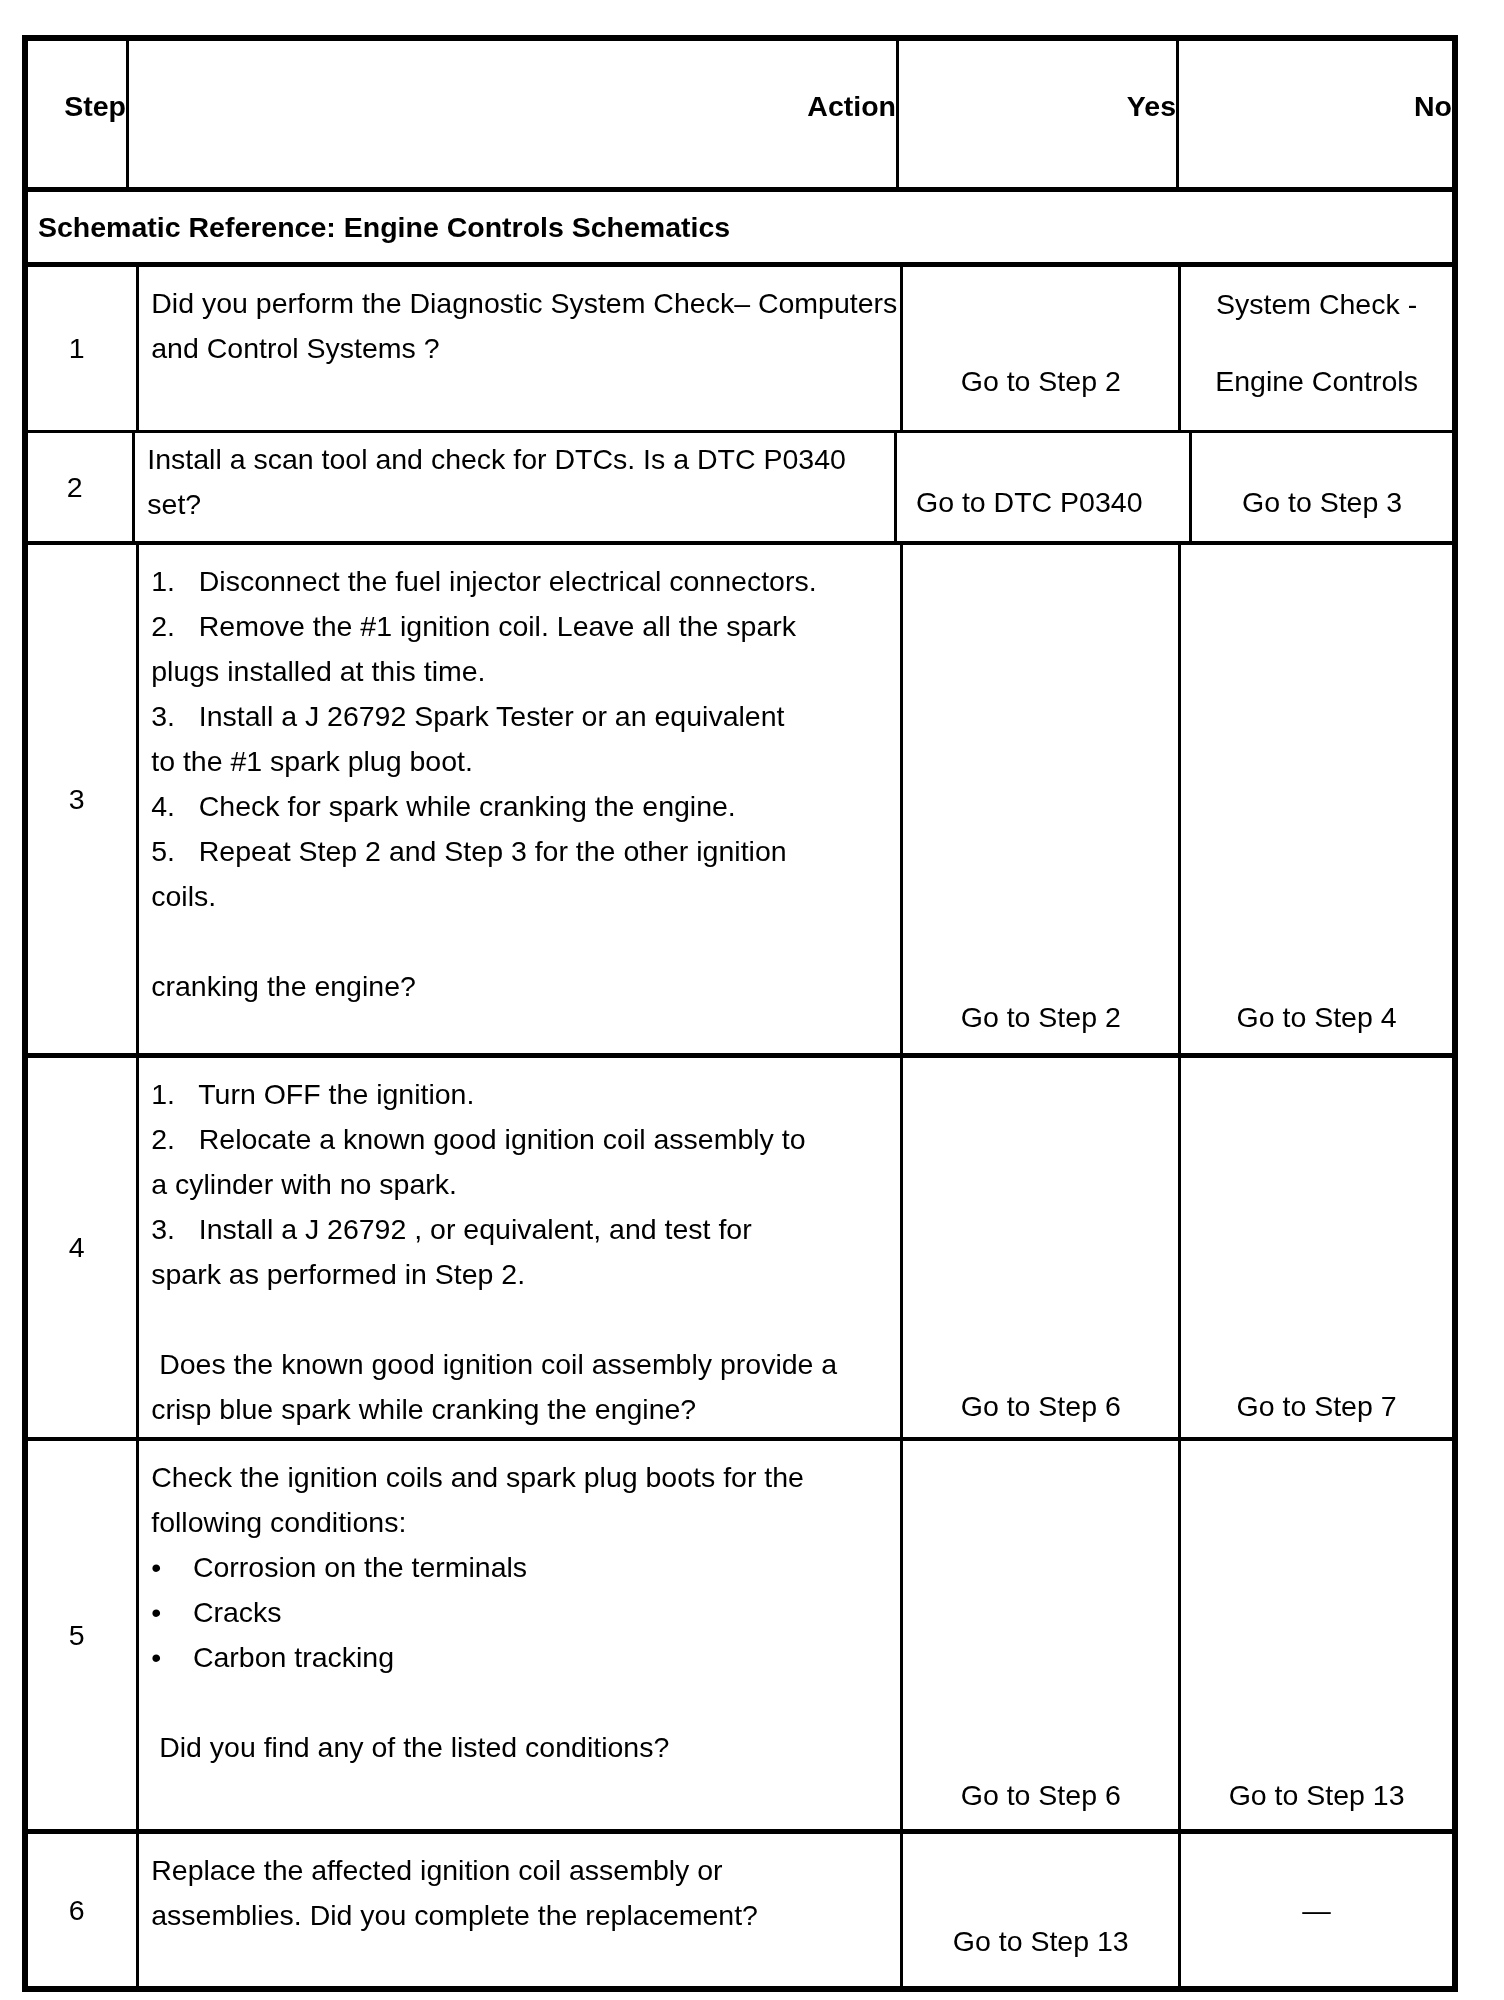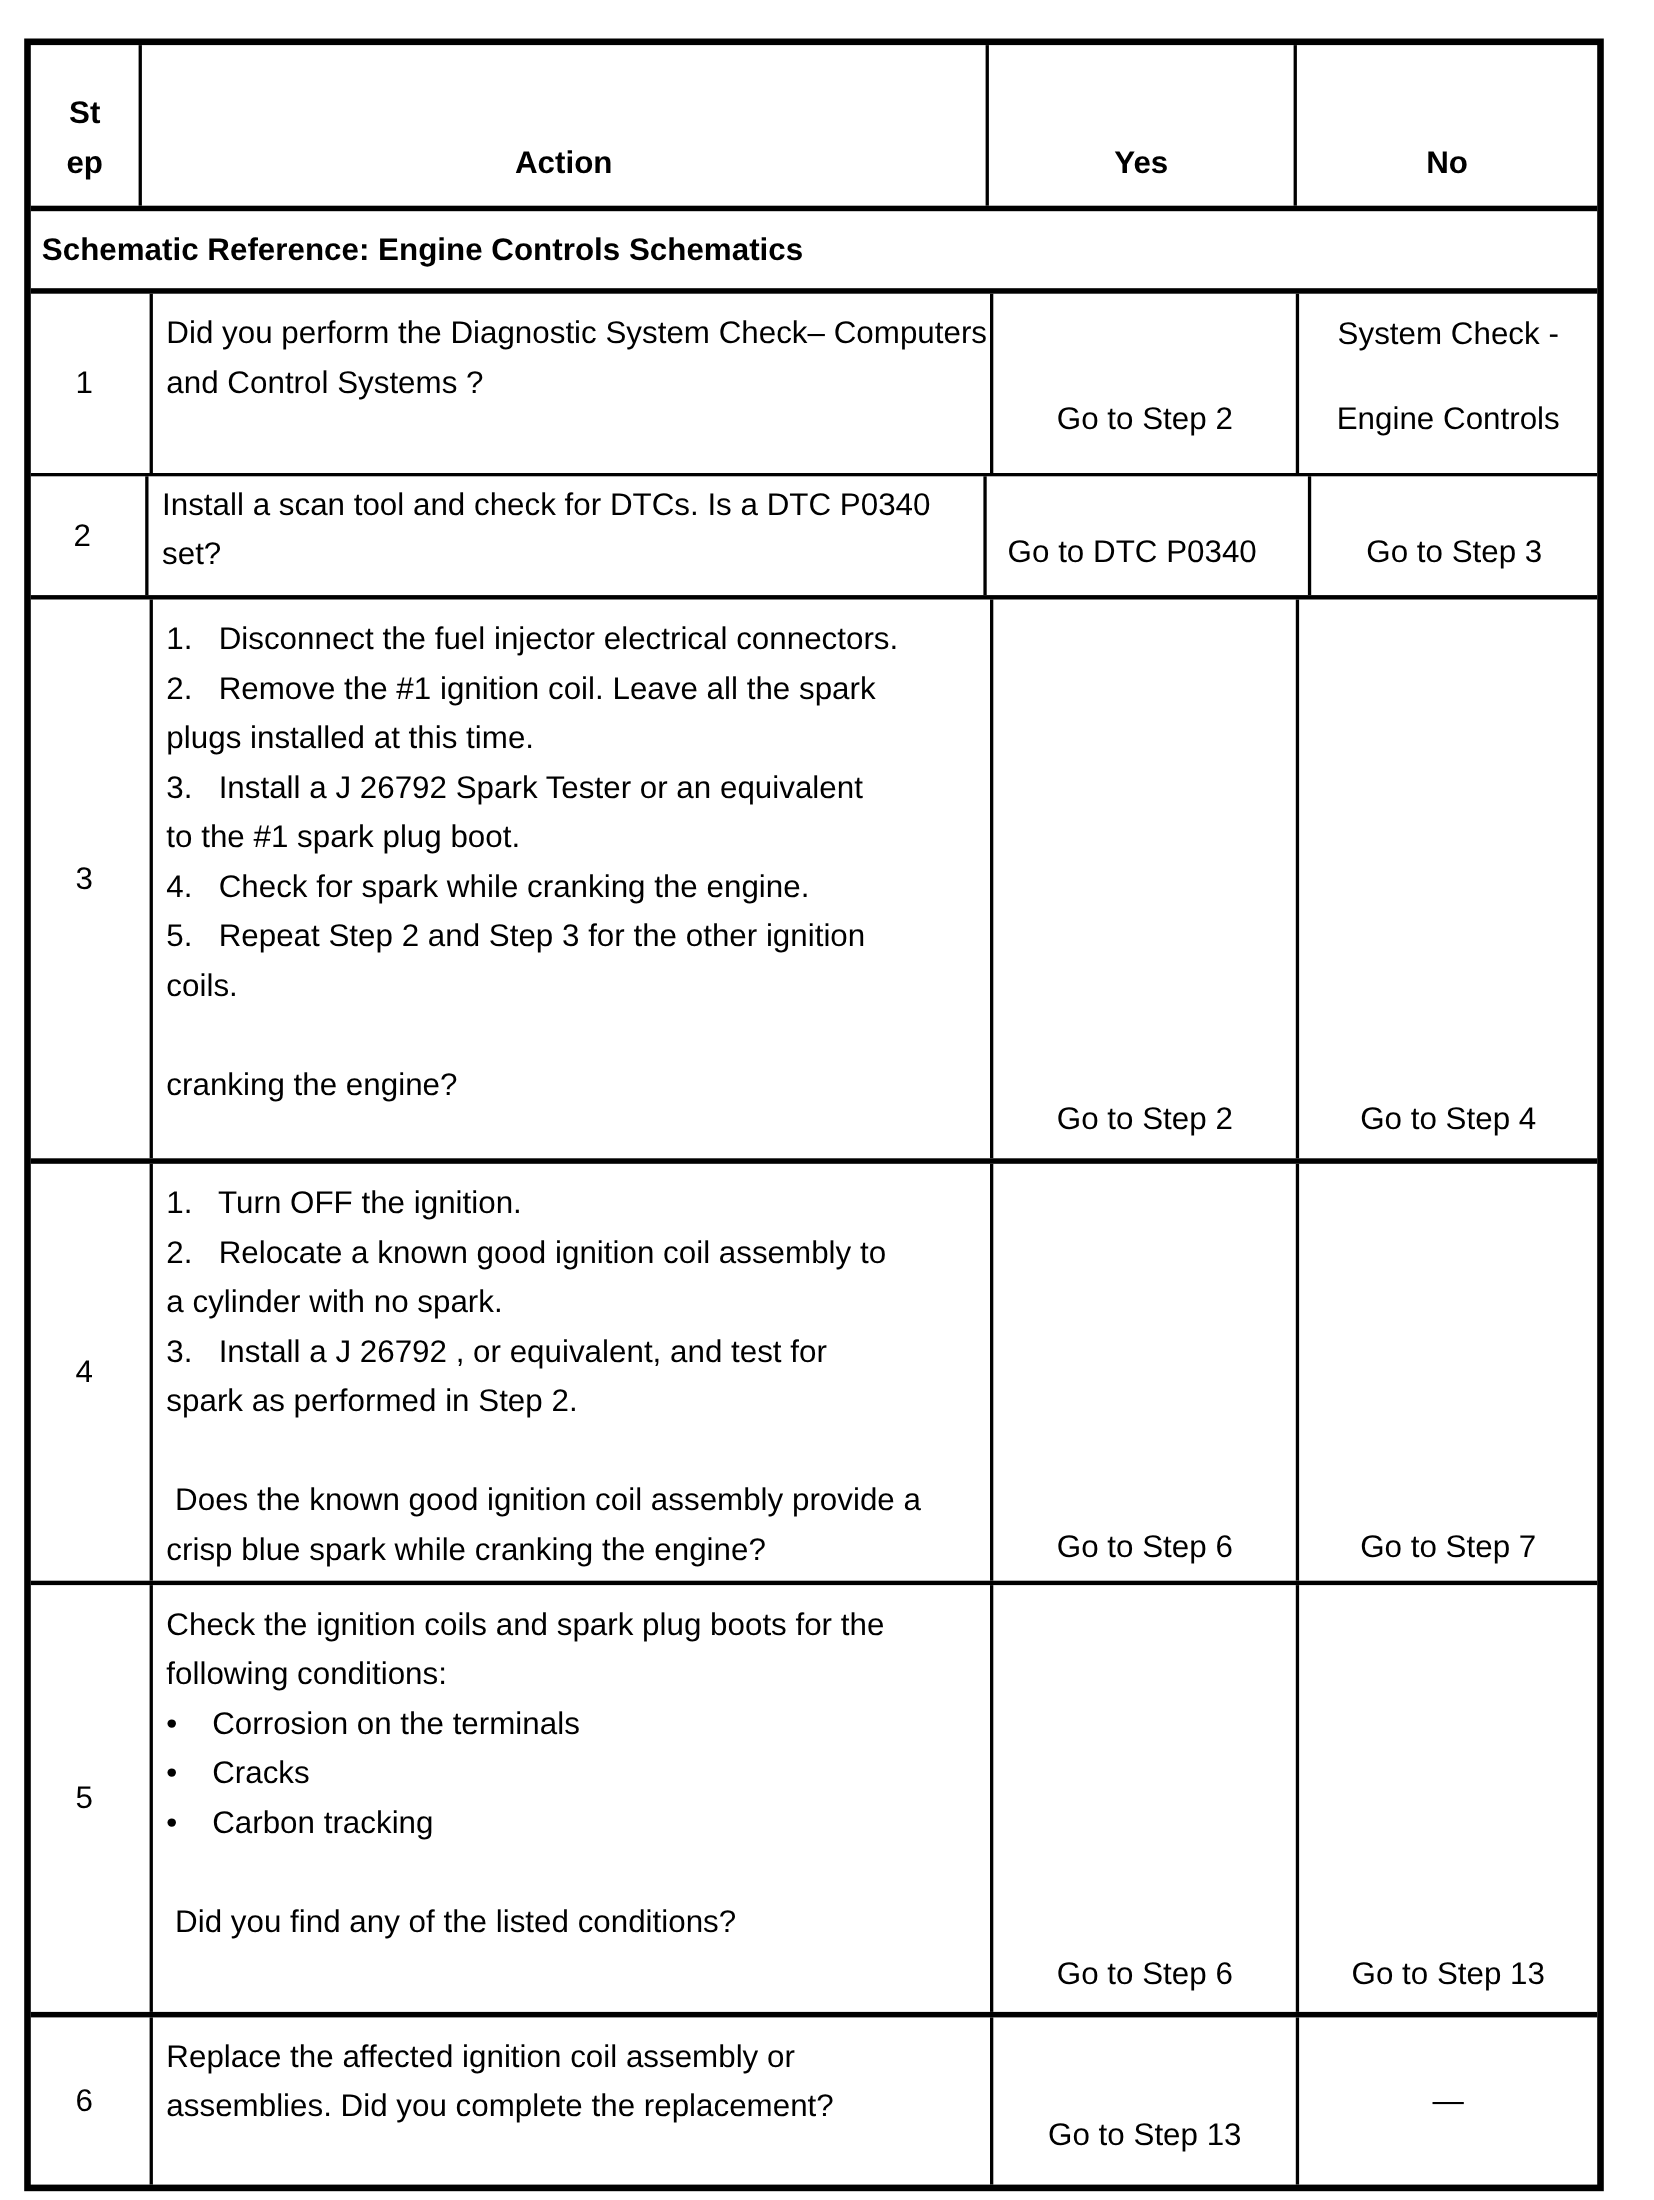--- a/index.html
+++ b/index.html
@@ -32,21 +32,21 @@
   .vcell{display:flex;flex-direction:column;align-items:center;justify-content:flex-end;text-align:center;gap:32px;}
   .r1 .vcell{padding-bottom:26px;}
   .r2 .vcell{padding-bottom:16px;margin-left:28px;}
   .r3 .vcell{padding-bottom:13px;}
   .r4 .vcell{padding-bottom:8px;}
   .r5 .vcell{padding-bottom:11px;}
   .r6 .c-yes{padding-bottom:22px;}
   .r6 .c-no{justify-content:center;padding-bottom:0;}
 
   .step-cell{display:flex;align-items:center;justify-content:center;}
-  .hdr{display:flex;flex-direction:column;align-items:center;justify-content:flex-end;
+  .hdr{display:flex;flex-direction:row;align-items:center;justify-content:flex-end;
        padding-bottom:16px;text-align:center;font-weight:700;}
   .hline{height:45px;line-height:45px;white-space:pre;}
   .banner-cell{width:100%;display:flex;align-items:center;padding-left:10px;font-weight:700;}
 </style>
 </head>
 <body>
 
 <div class="page">
   <div class="tbl">
 

